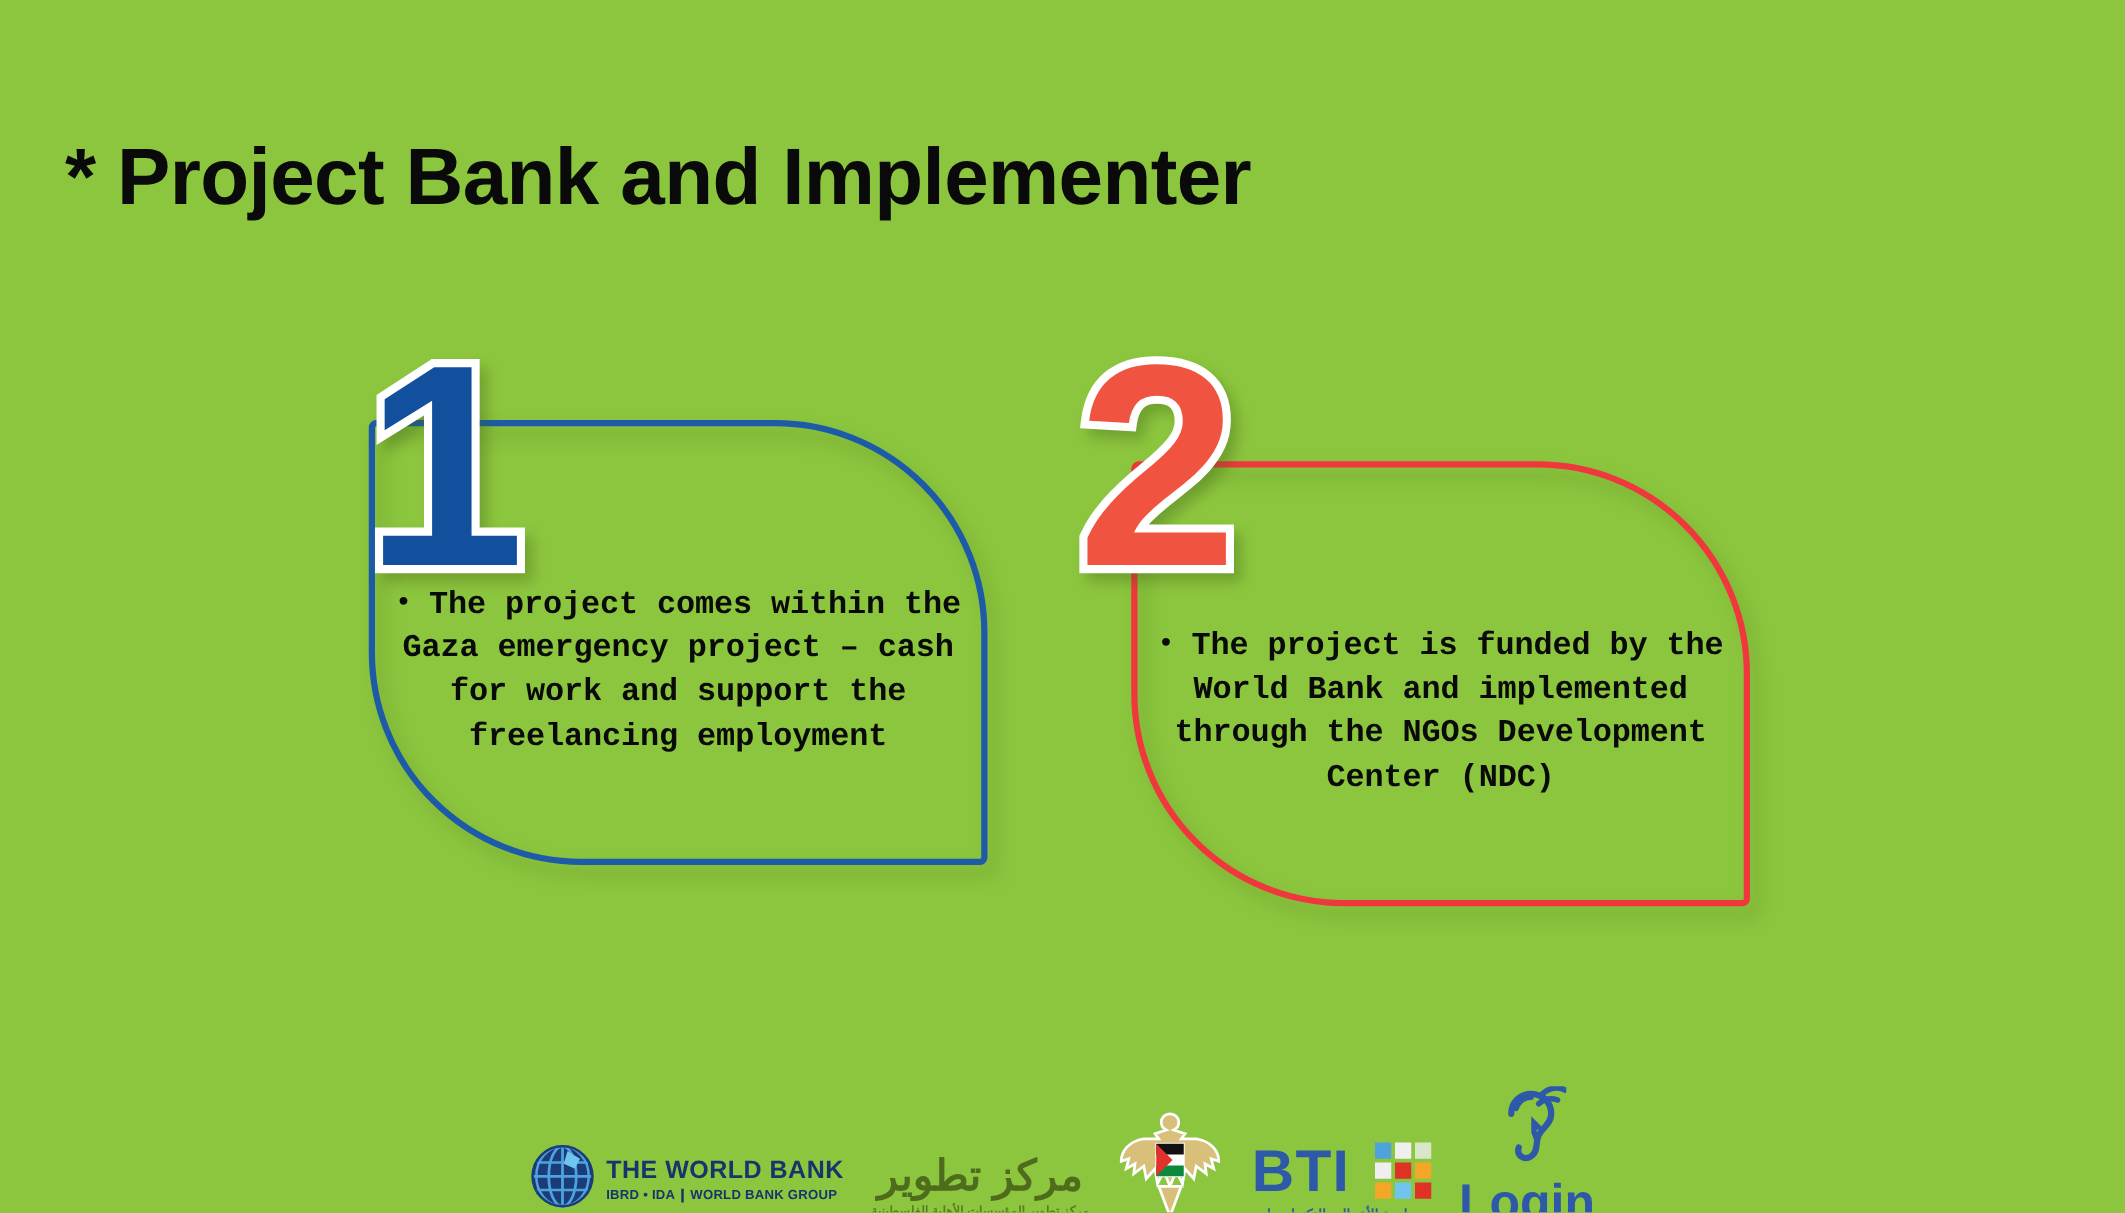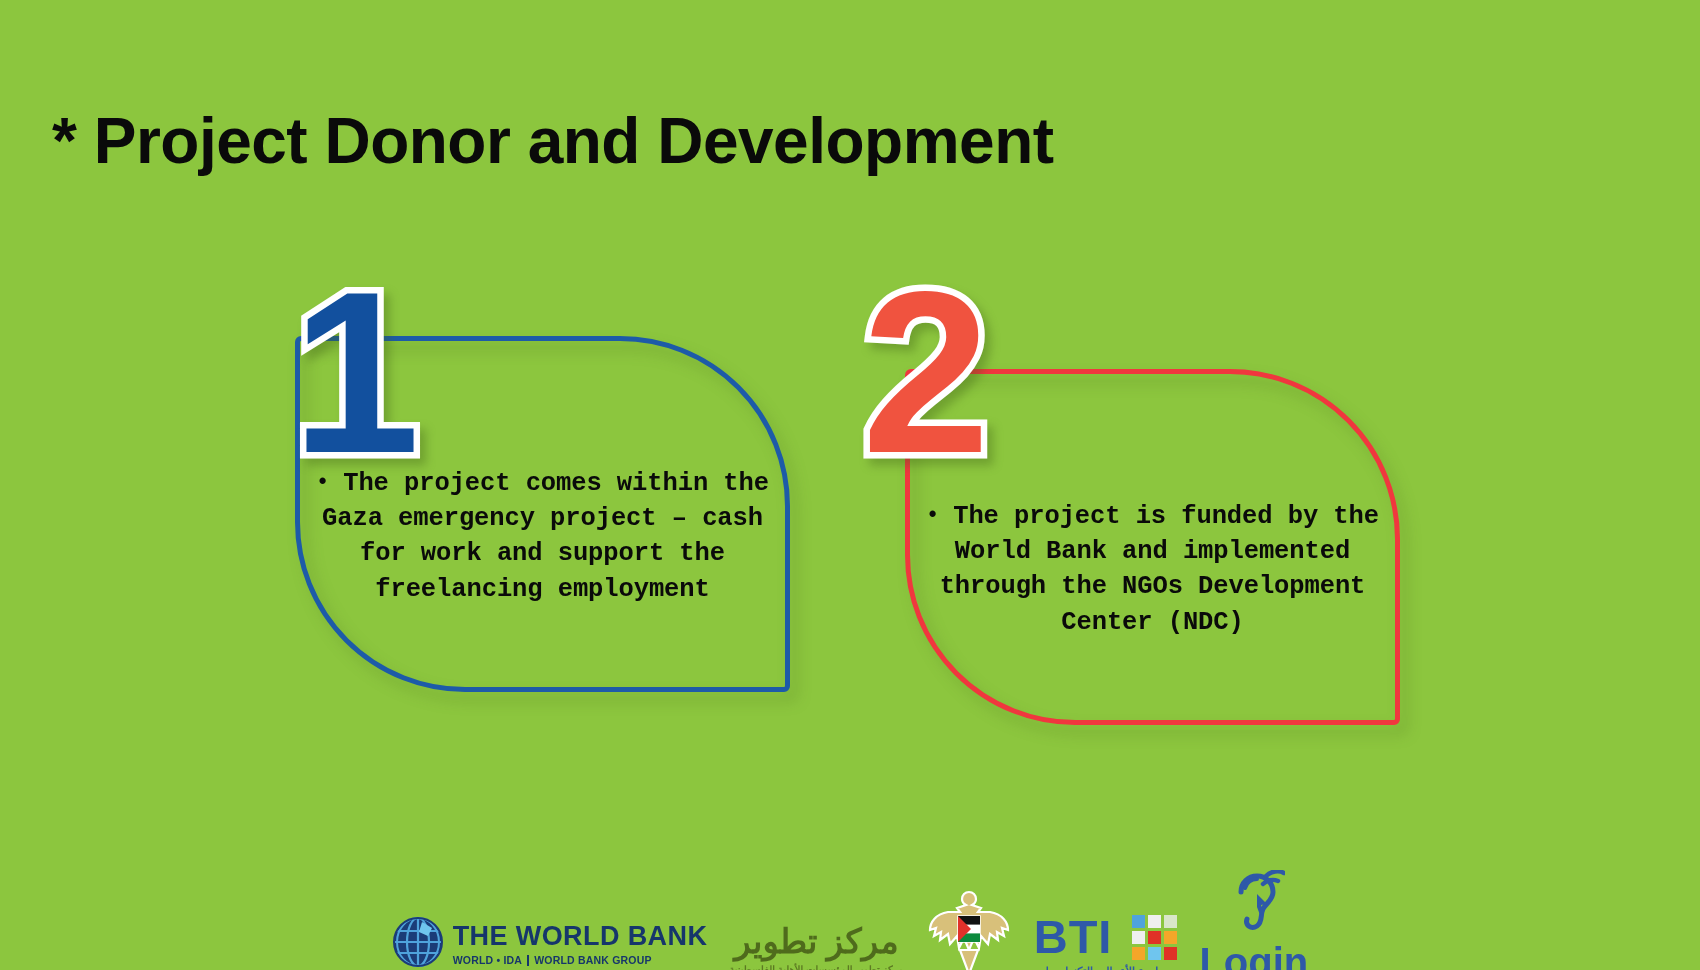--- a/index.html
+++ b/index.html
@@ -137,21 +137,21 @@
   #logo-worldbank {
     gap: 9px;
     padding-bottom: 10px;
   }
   #logo-worldbank .wb-text {
     display: flex;
     flex-direction: column;
     line-height: 1;
   }
   #logo-worldbank .wb-main {
-    font-size: 27px;
+    font-size: 20px;
     font-weight: bold;
     color: #16366B;
     letter-spacing: 0.4px;
   }
   #logo-worldbank .wb-sub {
     margin-top: 5px;
     font-size: 10.5px;
     font-weight: bold;
     color: #16366B;
     letter-spacing: 0.2px;
@@ -195,21 +195,21 @@
   }
 
   
   #logo-bti {
     flex-direction: column;
     align-items: center;
     padding-bottom: 4px;
   }
   #logo-bti .bti-row {
     display: flex;
-    align-items: flex-end;
+    align-items: center;
     gap: 20px;
   }
   #logo-bti .bti-word {
     font-size: 47px;
     font-weight: bold;
     color: #2E59A8;
     letter-spacing: 1px;
     line-height: 1;
   }
   #logo-bti .bti-squares {
@@ -243,21 +243,21 @@
     color: #2E59A8;
     line-height: 1;
     margin-top: 2px;
   }
 </style>
 </head>
 <body>
 
 <div id="slide" style="background: rgb(140, 198, 62);">
 
-  <div id="title">* Project Donor and Development</div>
+  <div id="title">* Project Bank and Implementer</div>
 
   <div class="callout" id="callout-1">
     <div class="frame" style="border-color: rgb(29, 91, 168);"></div>
     <div class="callout-text">
       <span class="bullet-dot">•</span><span>The project comes within the Gaza emergency project – cash for work and support the freelancing employment</span>
     </div>
   </div>
   <div class="badge" id="badge-1" style="color: rgb(18, 80, 158);">1</div>
 
   <div class="callout" id="callout-2">
@@ -280,21 +280,21 @@
           <line x1="26" y1="2" x2="26" y2="50" stroke="#4FA3DC" stroke-width="2.2"></line>
           <line x1="2.5" y1="26" x2="49.5" y2="26" stroke="#4FA3DC" stroke-width="2.2"></line>
           <path d="M4 15 H48 M4 37 H48" stroke="#4FA3DC" stroke-width="2" fill="none"></path>
           <path d="M30 6 L40 12 L36 20 L27 16 Z" fill="#6FC5EE"></path>
           <circle cx="26" cy="26" r="24" fill="none" stroke="#1B3C78" stroke-width="2"></circle>
         </svg>
       </span>
       <span class="wb-text">
         <span class="wb-main">THE WORLD BANK</span>
         <span class="wb-sub">
-          <span>WORLD • IDA</span>
+          <span>IBRD • IDA</span>
           <span class="bar"></span>
           <span>WORLD BANK GROUP</span>
         </span>
       </span>
     </div>
 
     <div class="logo" id="logo-tatweer">
       <span class="ar-main">مركز تطوير</span>
       <span class="ar-sub">مركز تطوير المؤسسات الأهلية الفلسطينية</span>
     </div>

